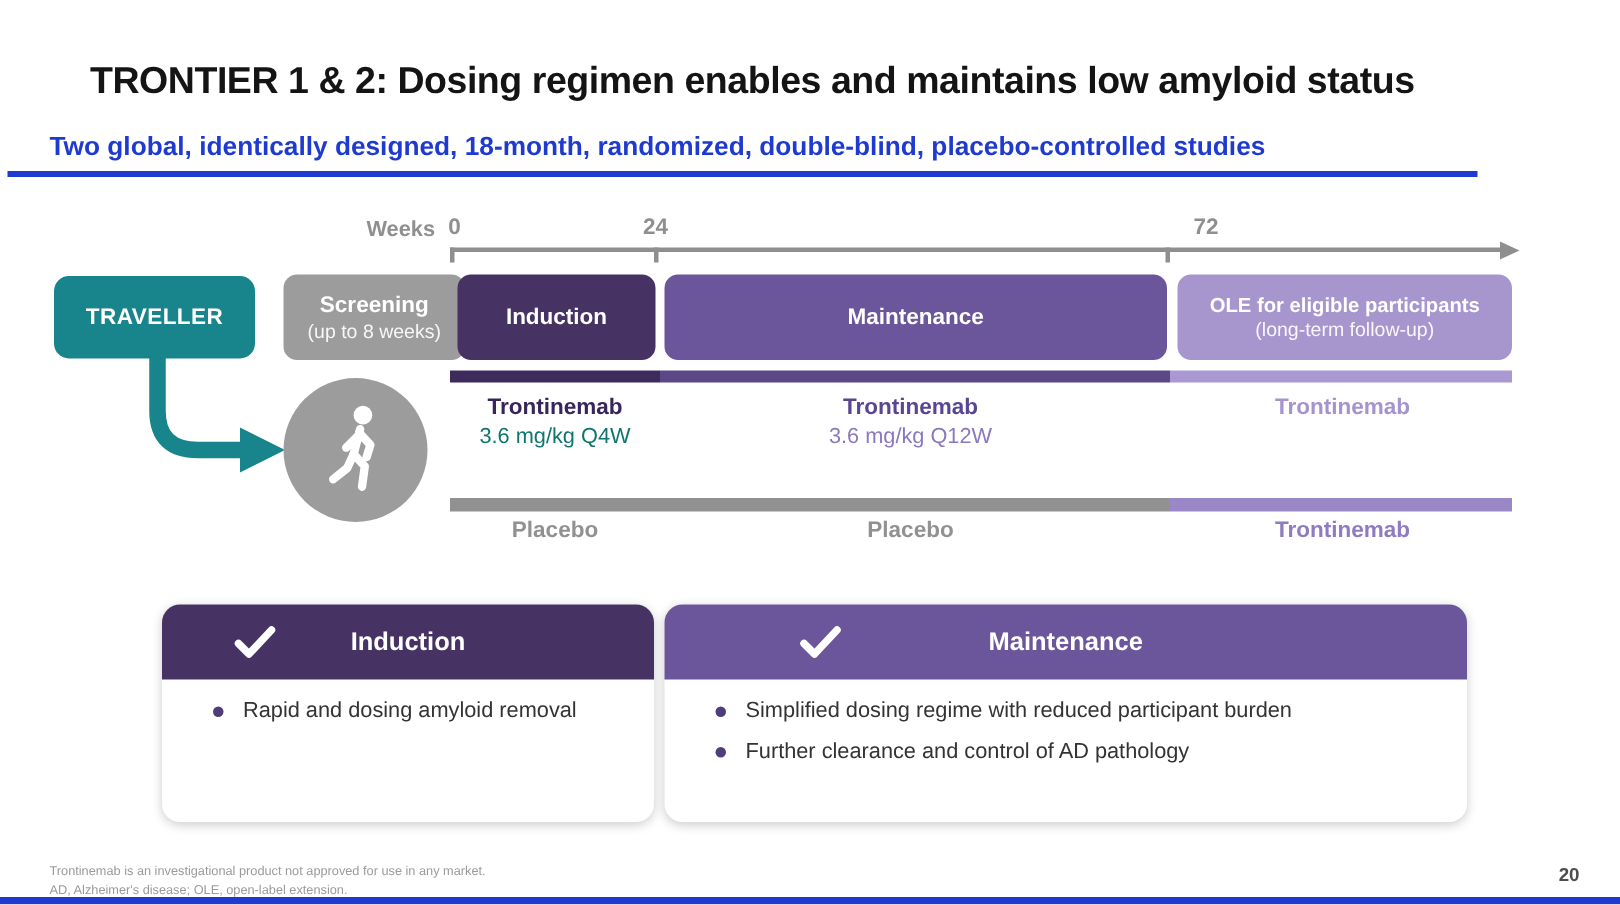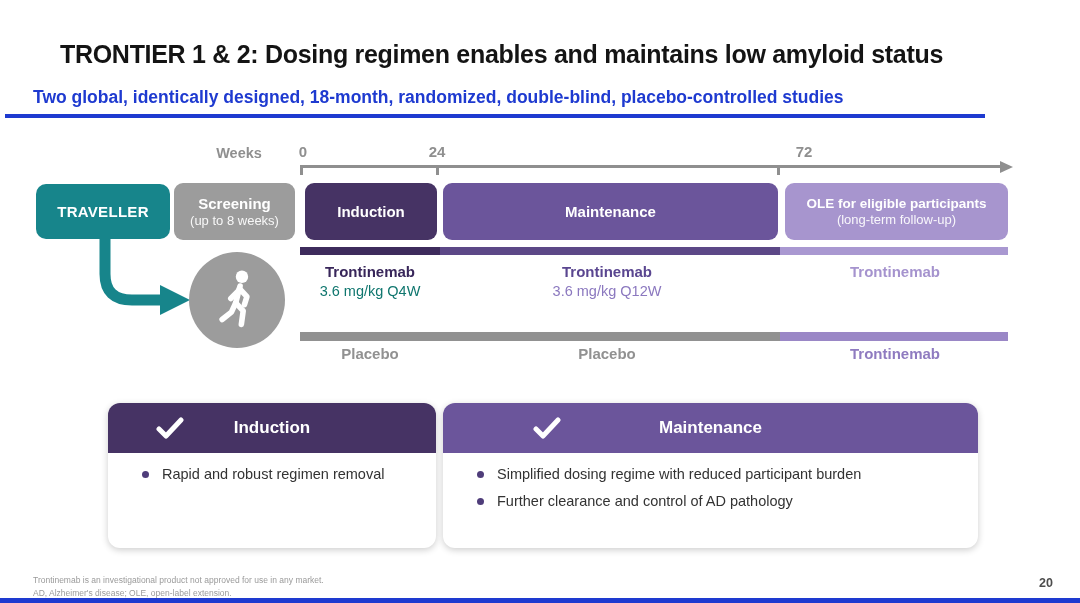--- a/index.html
+++ b/index.html
@@ -8,32 +8,32 @@
     font-family:"Liberation Sans","DejaVu Sans",sans-serif;overflow:hidden;
   }
   .abs{position:absolute;}
 
   
   .title{left:33px;top:40px;width:1010px;font-size:25px;font-weight:700;color:#141414;letter-spacing:-0.3px;margin-left:27px;}
   .subtitle{left:33px;top:87px;width:1010px;font-size:17.5px;font-weight:700;color:var(--blue);}
   .divider{left:5px;top:114px;width:980px;height:4px;background:var(--blue);}
 
   
-  .weeks-label{left:188px;top:145px;width:102px;text-align:center;font-size:14.5px;font-weight:700;color:var(--axis-gray);}
+  .weeks-label{left:188px;top:145px;width:102px;text-align:right;font-size:14.5px;font-weight:700;color:var(--axis-gray);}
   .tick-label{top:143px;transform:translateX(-50%);font-size:15px;font-weight:700;color:var(--axis-gray);}
   .axis-line{left:300px;top:165px;width:702px;height:3px;background:var(--axis-gray);}
   .axis-head{left:1000px;top:160.5px;width:0;height:0;border-left:13px solid var(--axis-gray);border-top:6px solid transparent;border-bottom:6px solid transparent;}
   .tick{top:165px;width:3px;height:10px;background:var(--axis-gray);}
 
   
   .phase{top:183px;height:57px;border-radius:9px;display:flex;flex-direction:column;align-items:center;justify-content:center;color:#fff;line-height:1.2;}
   .phase .l1{font-weight:700;font-size:15px;}
   .phase .l2{font-size:13px;color:rgba(255,255,255,0.92);}
   .box-traveller{left:36px;width:134px;top:184px;height:55px;background:var(--teal);border-radius:10px;font-weight:700;font-size:15px;letter-spacing:0.3px;}
-  .box-screening{left:174px;width:121px;background:var(--gray-box);}
+  .box-screening{left:189px;width:121px;background:var(--gray-box);}
   .box-induction{left:305px;width:132px;background:var(--purple-dark);}
   .box-maintenance{left:443px;width:335px;background:var(--purple-mid);}
   .box-ole{left:785px;width:223px;background:var(--purple-light);}
   .box-ole .l1{font-size:13.5px;}
 
   
   .bar{height:8px;top:247px;}
   .bar-a1{left:300px;width:140px;background:var(--bar-darkest);}
   .bar-a2{left:440px;width:340px;background:var(--bar-mid);}
   .bar-a3{left:780px;width:228px;background:var(--bar-light);}
@@ -154,21 +154,21 @@
 
   <div class="abs card card-induction">
     <div class="card-header">
       <svg class="check" width="28" height="22" viewBox="0 0 28 22">
         <polyline points="3,12 10,19 25,3" fill="none" stroke="#ffffff" stroke-width="5" stroke-linecap="round" stroke-linejoin="round"></polyline>
       </svg>
       <div class="card-title">Induction</div>
     </div>
     <div class="card-body">
       <ul>
-        <li>Rapid and robust regimen removal</li>
+        <li>Rapid and dosing amyloid removal</li>
       </ul>
     </div>
   </div>
 
   <div class="abs card card-maintenance">
     <div class="card-header">
       <svg class="check" width="28" height="22" viewBox="0 0 28 22">
         <polyline points="3,12 10,19 25,3" fill="none" stroke="#ffffff" stroke-width="5" stroke-linecap="round" stroke-linejoin="round"></polyline>
       </svg>
       <div class="card-title">Maintenance</div>

